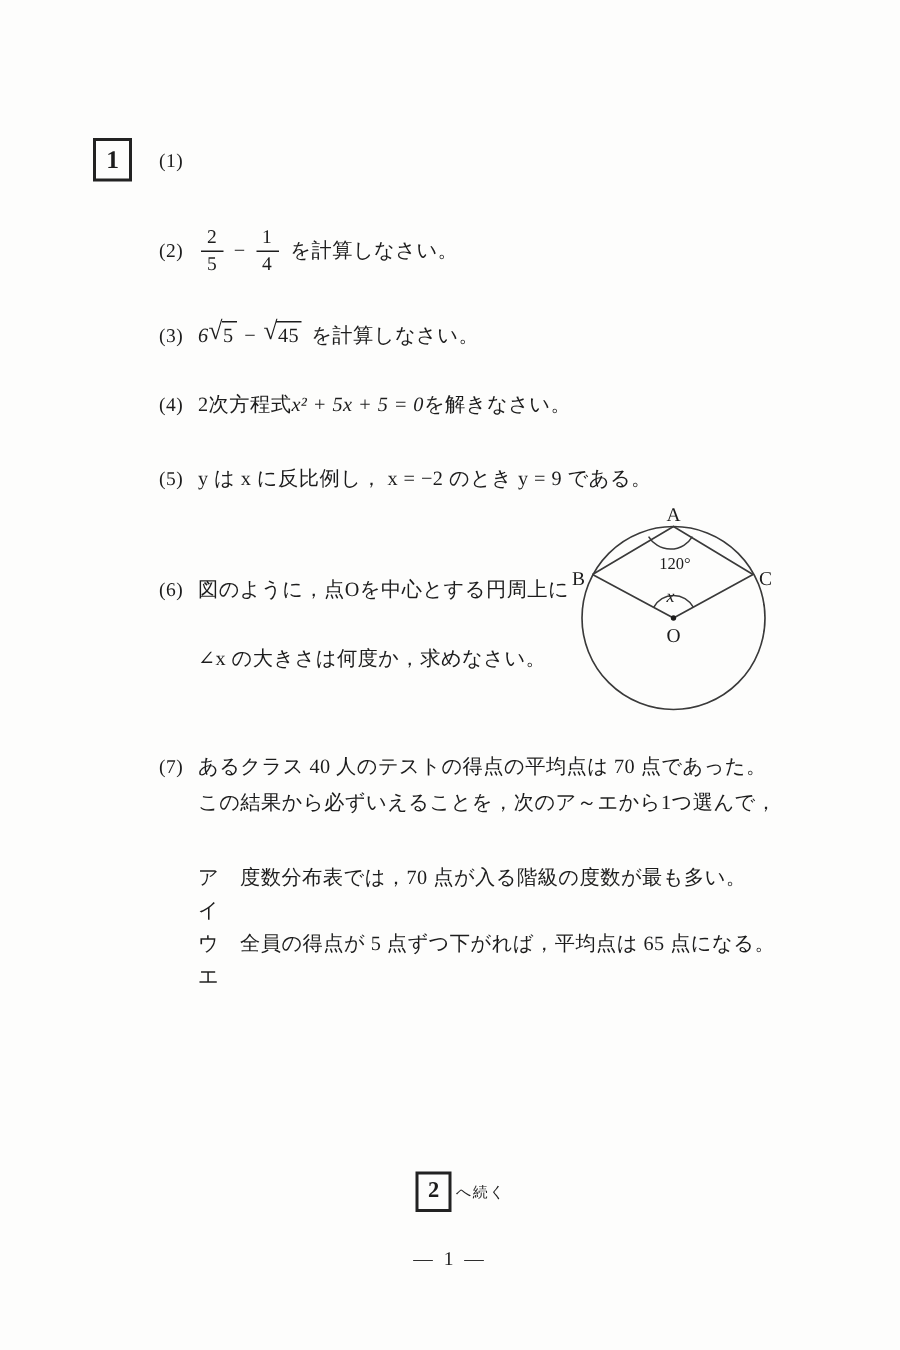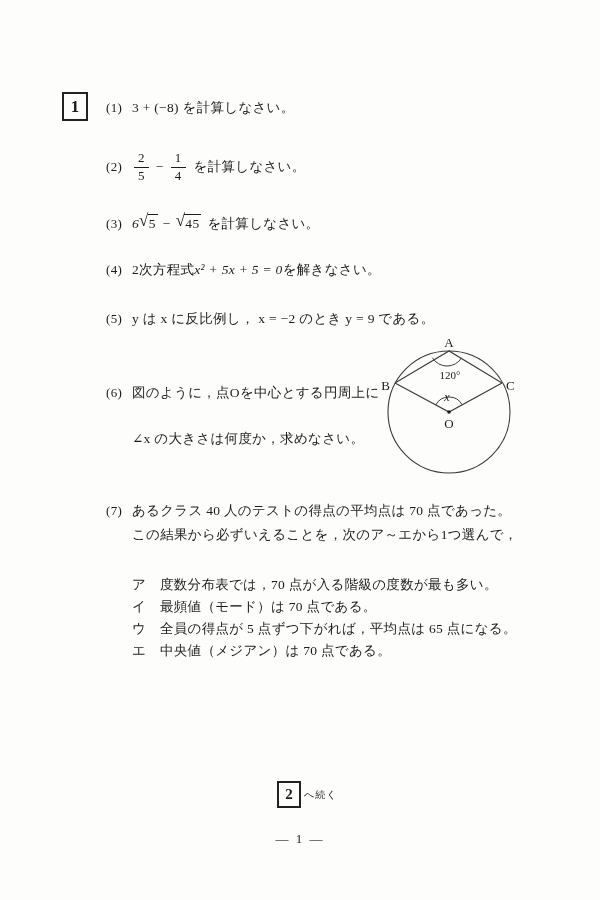--- a/index.html
+++ b/index.html
@@ -45,21 +45,20 @@
 <body>
 
 <div class="page">
 
   <div class="num-box box-1">
     <span>1</span>
   </div>
 
   <div class="row" style="top:99px">
     <span class="plabel">(1)</span>
-    <span>3 + (−8) を計算しなさい。</span>
   </div>
 
   <div class="row centered" style="top:150px; height:34px">
     <span class="plabel">(2)</span>
     <span class="frac">
       <span class="frac-num">2</span>
       <span class="frac-den">5</span>
     </span>
     <span class="op">−</span>
     <span class="frac">
@@ -126,29 +125,27 @@
   <div class="row cont" style="top:526px">
     <span>この結果から必ずいえることを，次のア～エから1つ選んで，</span>
   </div>
 
   <div class="row cont" style="top:576px">
     <span class="opt-key">ア</span>
     <span>度数分布表では，70 点が入る階級の度数が最も多い。</span>
   </div>
   <div class="row cont" style="top:598px">
     <span class="opt-key">イ</span>
-    <span>最頻値（モード）は 70 点である。</span>
   </div>
   <div class="row cont" style="top:620px">
     <span class="opt-key">ウ</span>
     <span>全員の得点が 5 点ずつ下がれば，平均点は 65 点になる。</span>
   </div>
   <div class="row cont" style="top:642px">
     <span class="opt-key">エ</span>
-    <span>中央値（メジアン）は 70 点である。</span>
   </div>
 
   <div class="continue">
     <div class="num-box box-2">
       <span>2</span>
     </div>
     <span class="continue-label">へ続く</span>
   </div>
 
   <div class="page-number">— 1 —</div>

